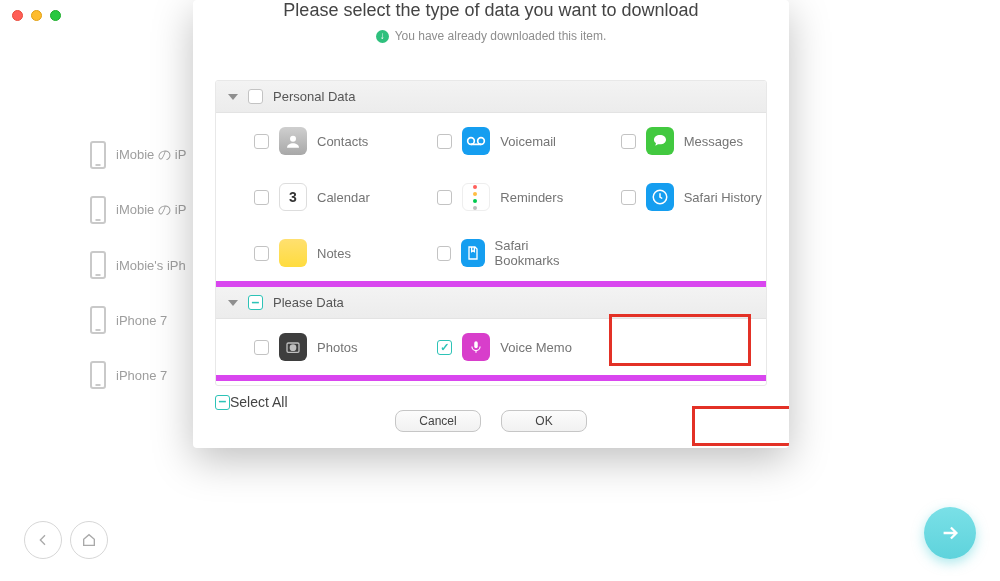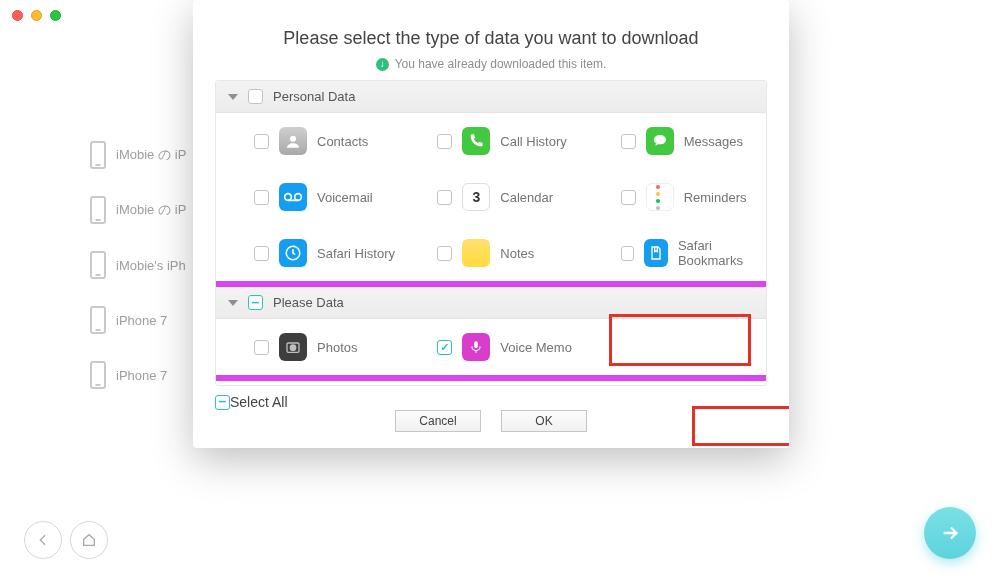--- a/index.html
+++ b/index.html
@@ -58,21 +58,20 @@
     background: #fff;
     box-shadow: 0 12px 40px rgba(0,0,0,0.25);
     border-radius: 4px;
     overflow: hidden;
     z-index: 50;
   }
   .modal-title {
     text-align: center;
     font-size: 18px;
     color: #444;
-    margin-top: 28px;
     font-weight: 400;
   }
   .modal-sub {
     display:flex; align-items:center; justify-content:center;
     gap:6px;
     margin-top: 8px;
     color:#8e8e8e;
     font-size: 12px;
   }
   .dl-dot {
@@ -174,21 +173,21 @@
   }
   .btn-row {
     position:absolute;
     bottom: 16px;
     left: 0; right: 0;
     display:flex; justify-content:center; gap:20px;
   }
   .btn {
     width: 86px; height: 22px;
     border: 1px solid #c6c6c6;
-    border-radius: 0;
+    border-radius: 8px;
     background: linear-gradient(#fcfcfc,#f1f1f1);
     font-size: 12px; color:#444;
     display:flex; align-items:center; justify-content:center;
   }
 
   
   .nav-btn {
     position:absolute;
     bottom: 22px;
     width: 38px; height: 38px;
@@ -264,46 +263,37 @@
           <span class="app-icon ic-contacts">
             <svg width="18" height="18" viewBox="0 0 24 24" fill="#fff">
                 <circle cx="12" cy="9" r="4"></circle>
                 <path d="M4 21c0-4 4-6 8-6s8 2 8 6"></path>
               </svg>
           </span>
           <span class="cell-label">Contacts</span>
         </div>
         <div class="cell">
           <span class="cbox"></span>
-          <span class="app-icon ic-call">
-            <svg width="16" height="16" viewBox="0 0 24 24" fill="#fff">
-                <path d="M6 2c-1 0-2 1-2 2 0 9 7 16 16 16 1 0 2-1 2-2v-3l-5-2-2 2c-3-1-5-3-6-6l2-2-2-5H6z"></path>
-              </svg>
-          </span>
-          <span class="cell-label">Call History</span>
-        </div>
-        <div class="cell">
-          <span class="cbox"></span>
-          <span class="app-icon ic-msg">
-            <svg width="16" height="16" viewBox="0 0 24 24" fill="#fff">
-                <path d="M12 3C7 3 3 6 3 10c0 2 1 4 3 5l-1 4 4-2c1 0 2 0 3 0 5 0 9-3 9-7s-4-7-9-7z"></path>
-              </svg>
-          </span>
-          <span class="cell-label">Messages</span>
-        </div>
-        <div class="cell">
-          <span class="cbox"></span>
           <span class="app-icon ic-vm">
             <svg width="20" height="12" viewBox="0 0 24 12" fill="none" stroke="#fff" stroke-width="2">
                 <circle cx="6" cy="6" r="4"></circle>
                 <circle cx="18" cy="6" r="4"></circle>
                 <line x1="6" y1="10" x2="18" y2="10"></line>
               </svg>
           </span>
           <span class="cell-label">Voicemail</span>
+        </div>
+        <div class="cell">
+          <span class="cbox"></span>
+          <span class="app-icon ic-msg">
+            <svg width="16" height="16" viewBox="0 0 24 24" fill="#fff">
+                <path d="M12 3C7 3 3 6 3 10c0 2 1 4 3 5l-1 4 4-2c1 0 2 0 3 0 5 0 9-3 9-7s-4-7-9-7z"></path>
+              </svg>
+          </span>
+          <span class="cell-label">Messages</span>
         </div>
         <div class="cell">
           <span class="cbox"></span>
           <span class="app-icon ic-cal">3</span>
           <span class="cell-label">Calendar</span>
         </div>
         <div class="cell">
           <span class="cbox"></span>
           <span class="app-icon ic-rem">
             <span class="rem-lines">

